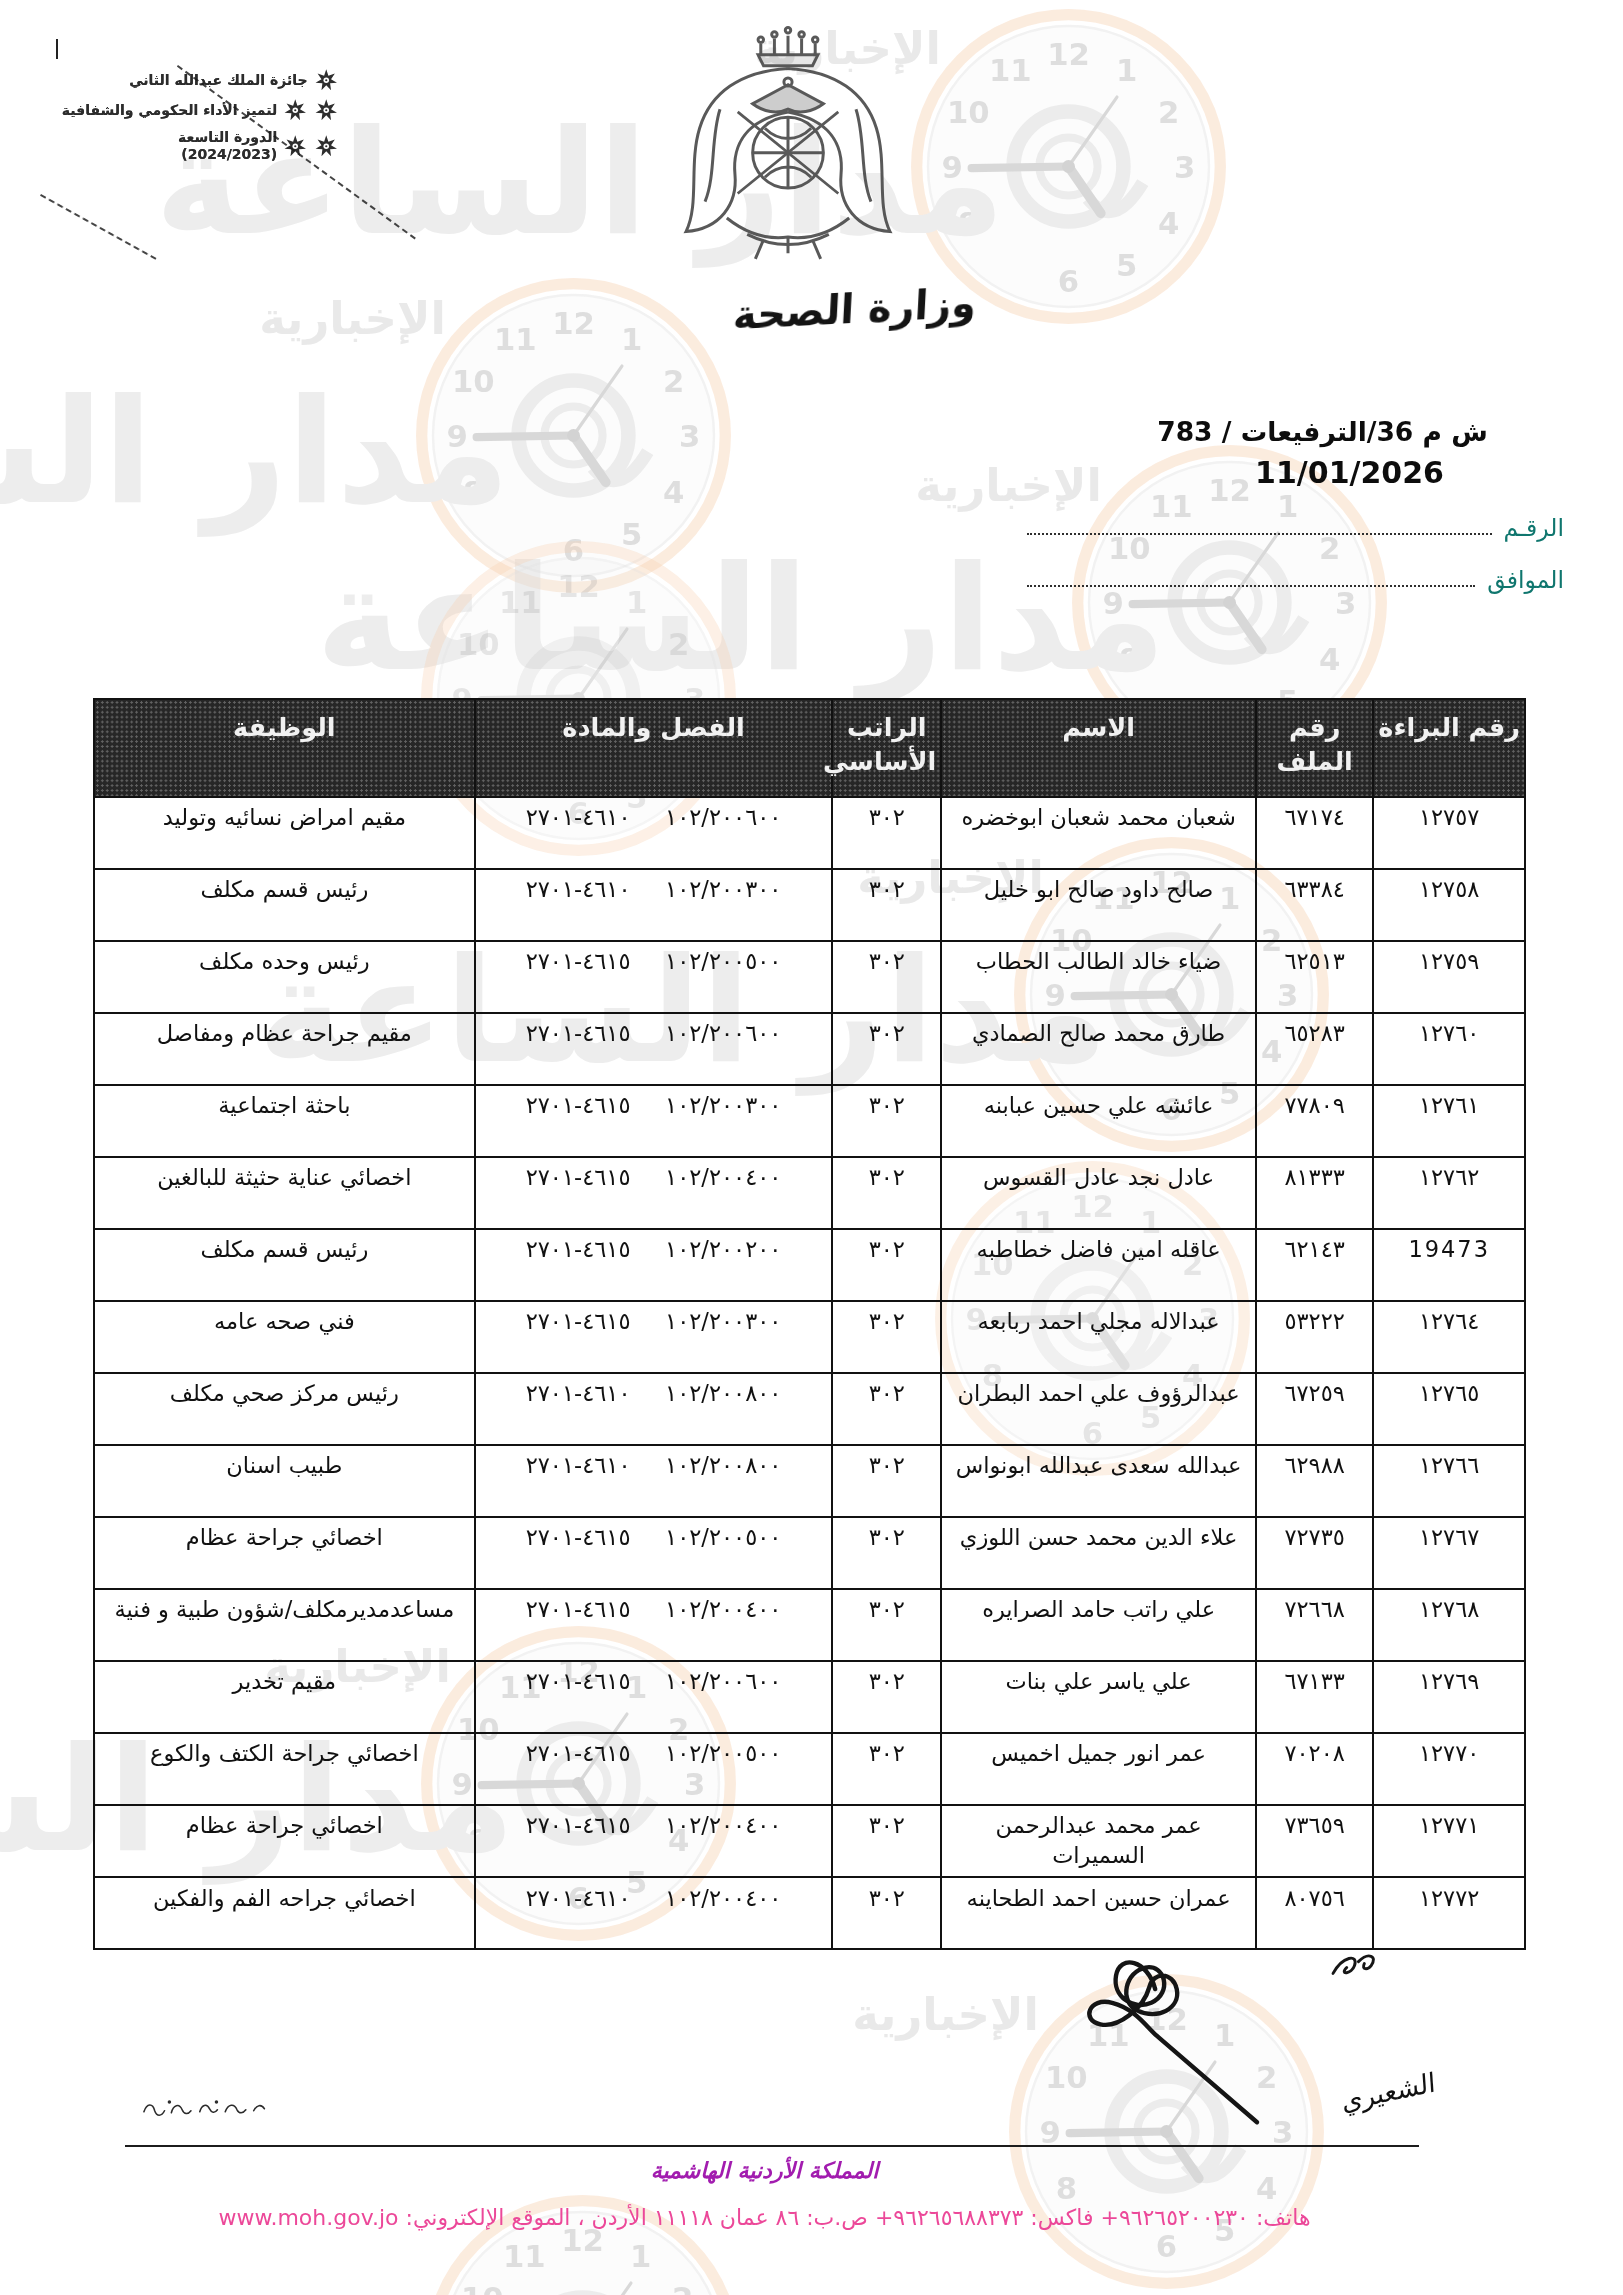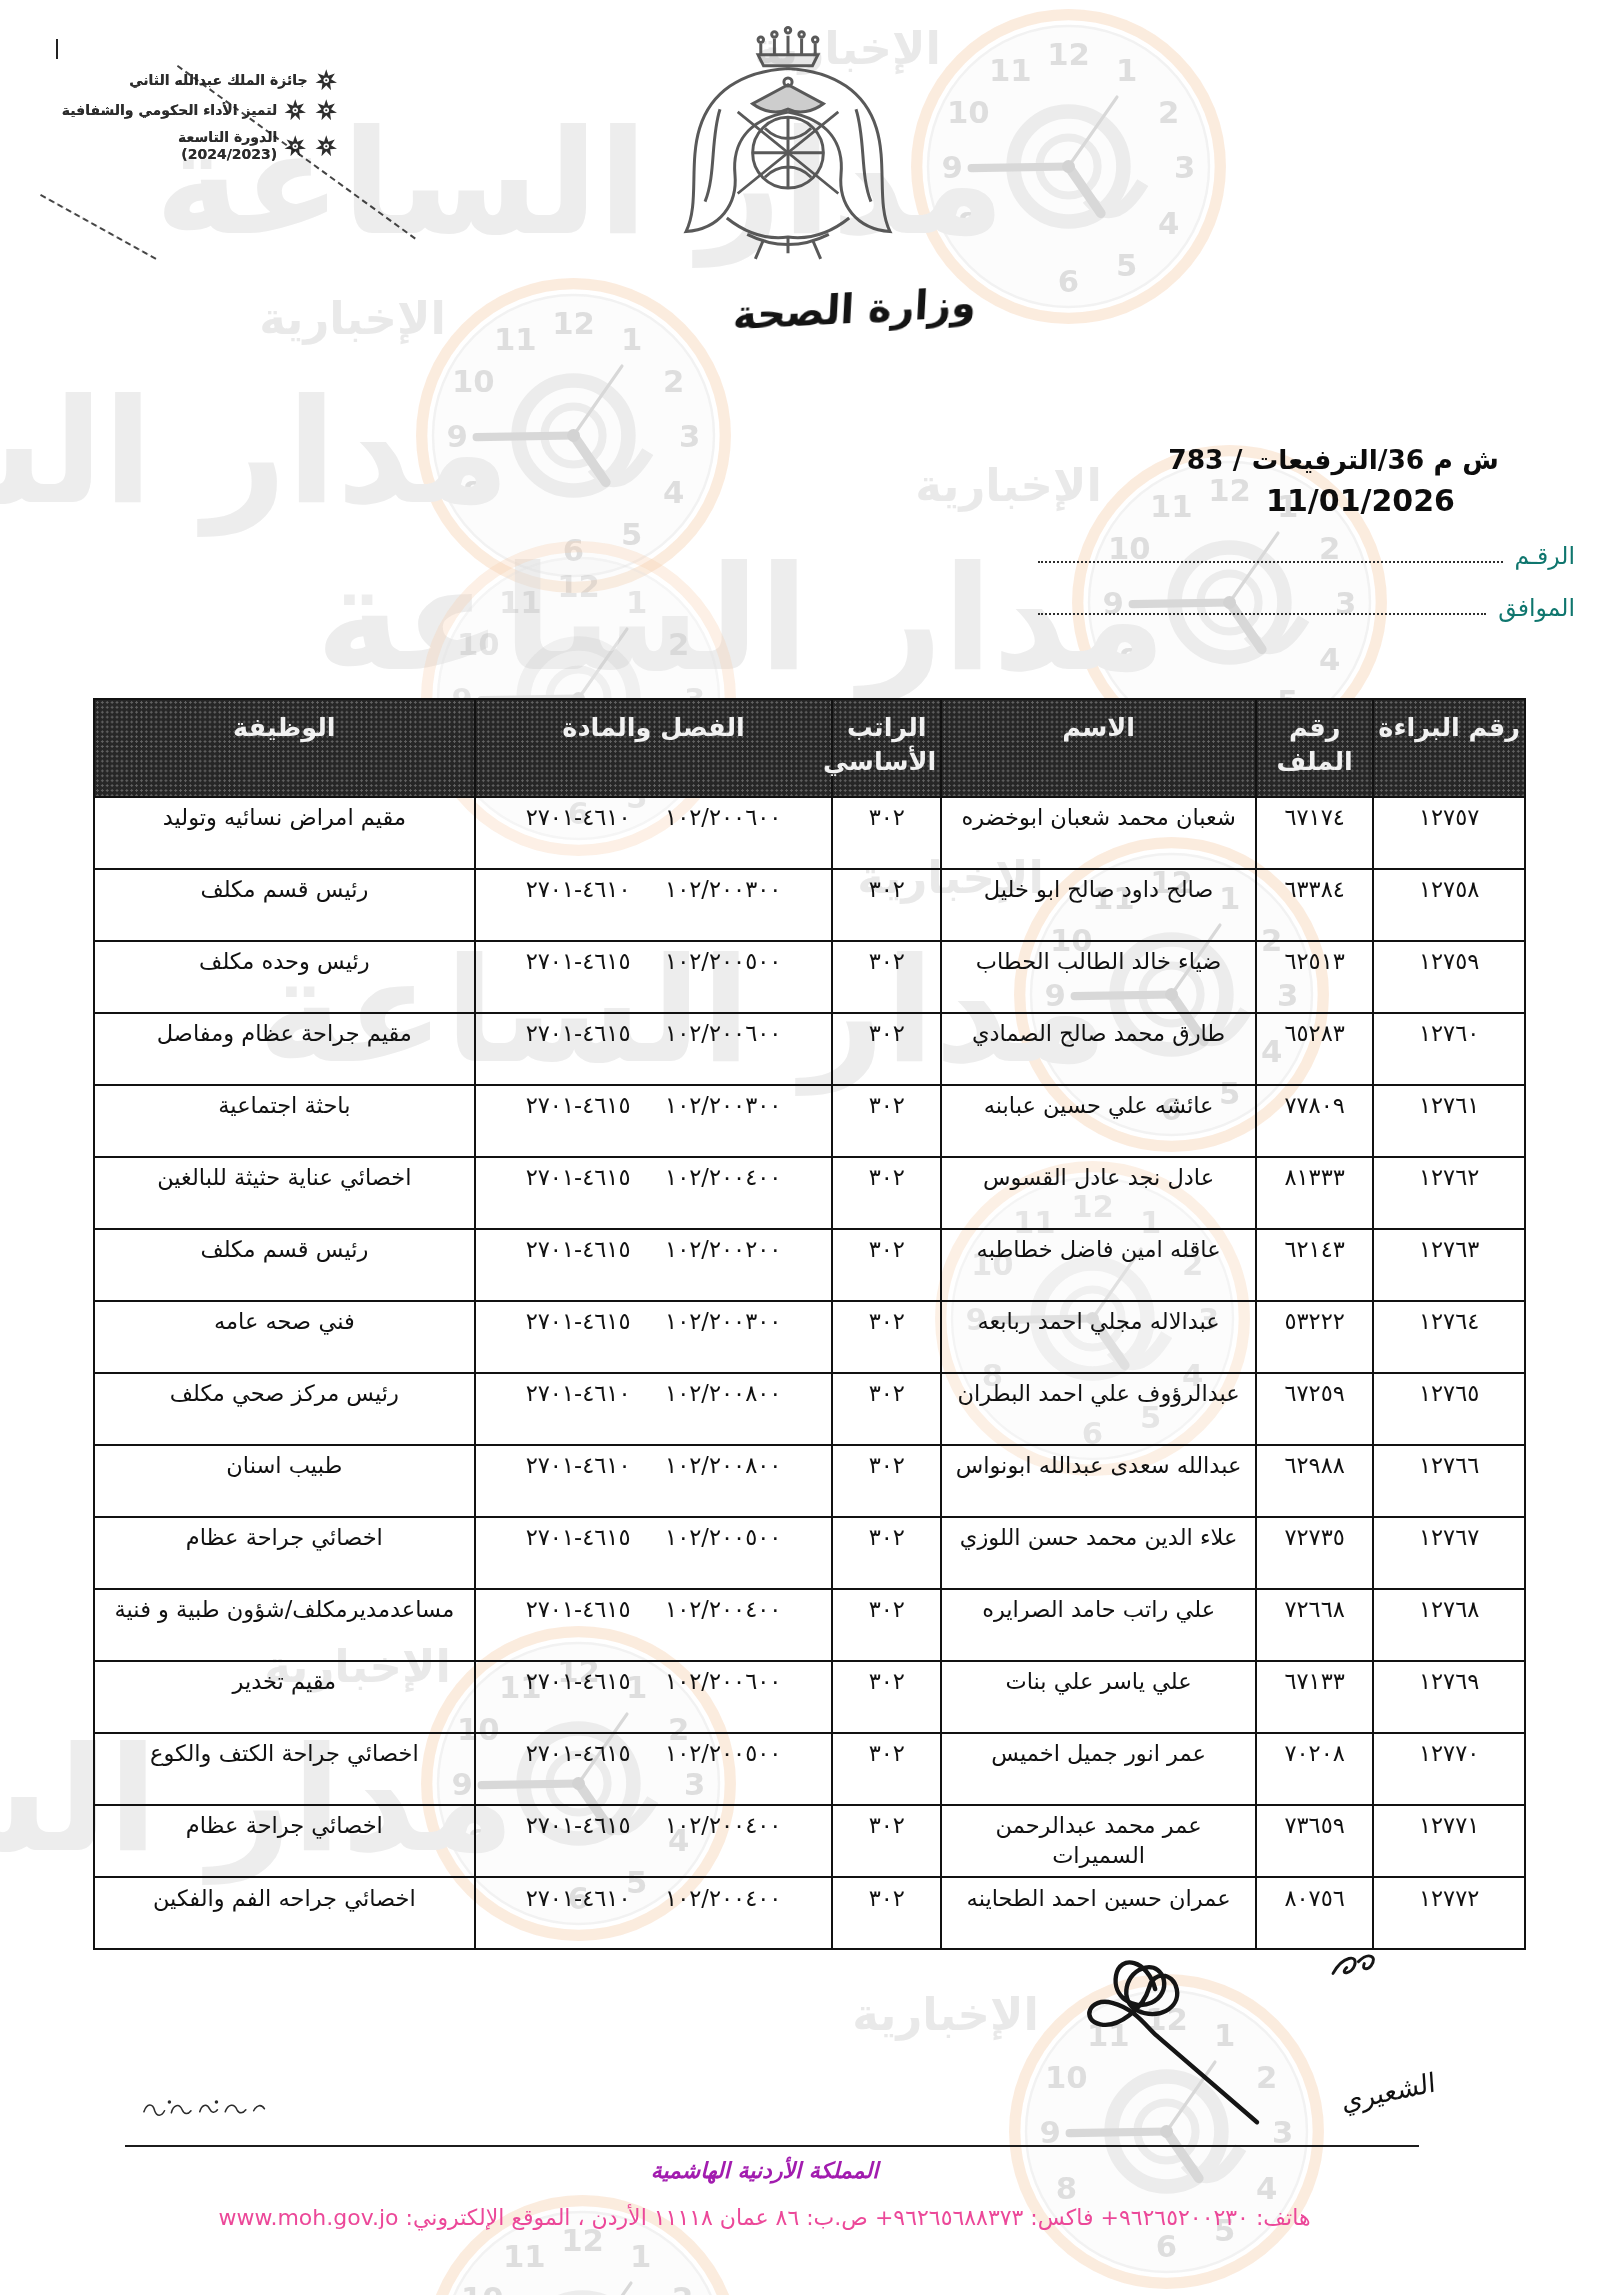--- a/index.html
+++ b/index.html
@@ -19,21 +19,21 @@
   .award{position:absolute;left:44px;top:68px;width:294px;direction:ltr;opacity:.92;}
   .award-row{display:flex;align-items:center;justify-content:flex-end;gap:5.9px;margin-bottom:5.9px;}
   .award-row .t{flex:1;text-align:right;font-size:14px;font-weight:bold;color:#1b1b1b;
                 line-height:1.25;direction:rtl;text-shadow:0 0 0.6px #333;}
   .award svg.star{width:24.5px;height:24.5px;flex:0 0 auto;}
   
   .crest{position:absolute;left:645px;top:13.7px;width:286px;height:272px;}
   .ministry-cal{position:absolute;left:733px;top:286px;font-size:40px;font-weight:bold;
                 transform:rotate(-3deg) skewX(-6deg);letter-spacing:-1px;color:#141414;}
   
-  .refblock{position:absolute;top:416px;right:48px;width:537px;margin-top:28px;}
+  .refblock{position:absolute;top:416px;right:59px;width:537px;}
   .ref-number{font-size:26.5px;font-weight:bold;text-align:center;padding-left:54px;color:#0d0d0d;}
   .ref-date{font-size:30px;font-weight:bold;text-align:center;padding-left:108px;margin-top:7.8px;color:#0d0d0d;}
   .ref-field{display:flex;align-items:flex-end;gap:11.8px;height:52px;}
   .ref-field .lbl{font-size:23.5px;color:#0f766e;}
   .ref-field .dots{flex:1;border-bottom:2.9px dotted #2e2e2e;margin-bottom:6.9px;}
   
   table.promo{position:absolute;left:93px;top:698px;width:1433px;border-collapse:collapse;
               table-layout:fixed;background:transparent;}
   table.promo th,table.promo td{border:2.9px solid #111;vertical-align:top;}
   table.promo thead th{background-color:#262626;
@@ -292,21 +292,21 @@
     </tr>
         <tr>
       <td class="num">١٢٧٦٢</td>
       <td class="num">٨١٣٣٣</td>
       <td class="name">عادل نجد عادل القسوس</td>
       <td class="num">٣٠٢</td>
       <td class="code">١٠٢/٢٠٠٤٠٠ ٤٦١٥-٢٧٠١</td>
       <td class="job">اخصائي عناية حثيثة للبالغين</td>
     </tr>
         <tr>
-      <td class="num">١٢٧٦٣</td>
+      <td class="num">19473</td>
       <td class="num">٦٢١٤٣</td>
       <td class="name">عاقله امين فاضل خطاطبه</td>
       <td class="num">٣٠٢</td>
       <td class="code">١٠٢/٢٠٠٢٠٠ ٤٦١٥-٢٧٠١</td>
       <td class="job">رئيس قسم مكلف</td>
     </tr>
         <tr>
       <td class="num">١٢٧٦٤</td>
       <td class="num">٥٣٢٢٢</td>
       <td class="name">عبدالاله مجلي احمد ربابعه</td>

